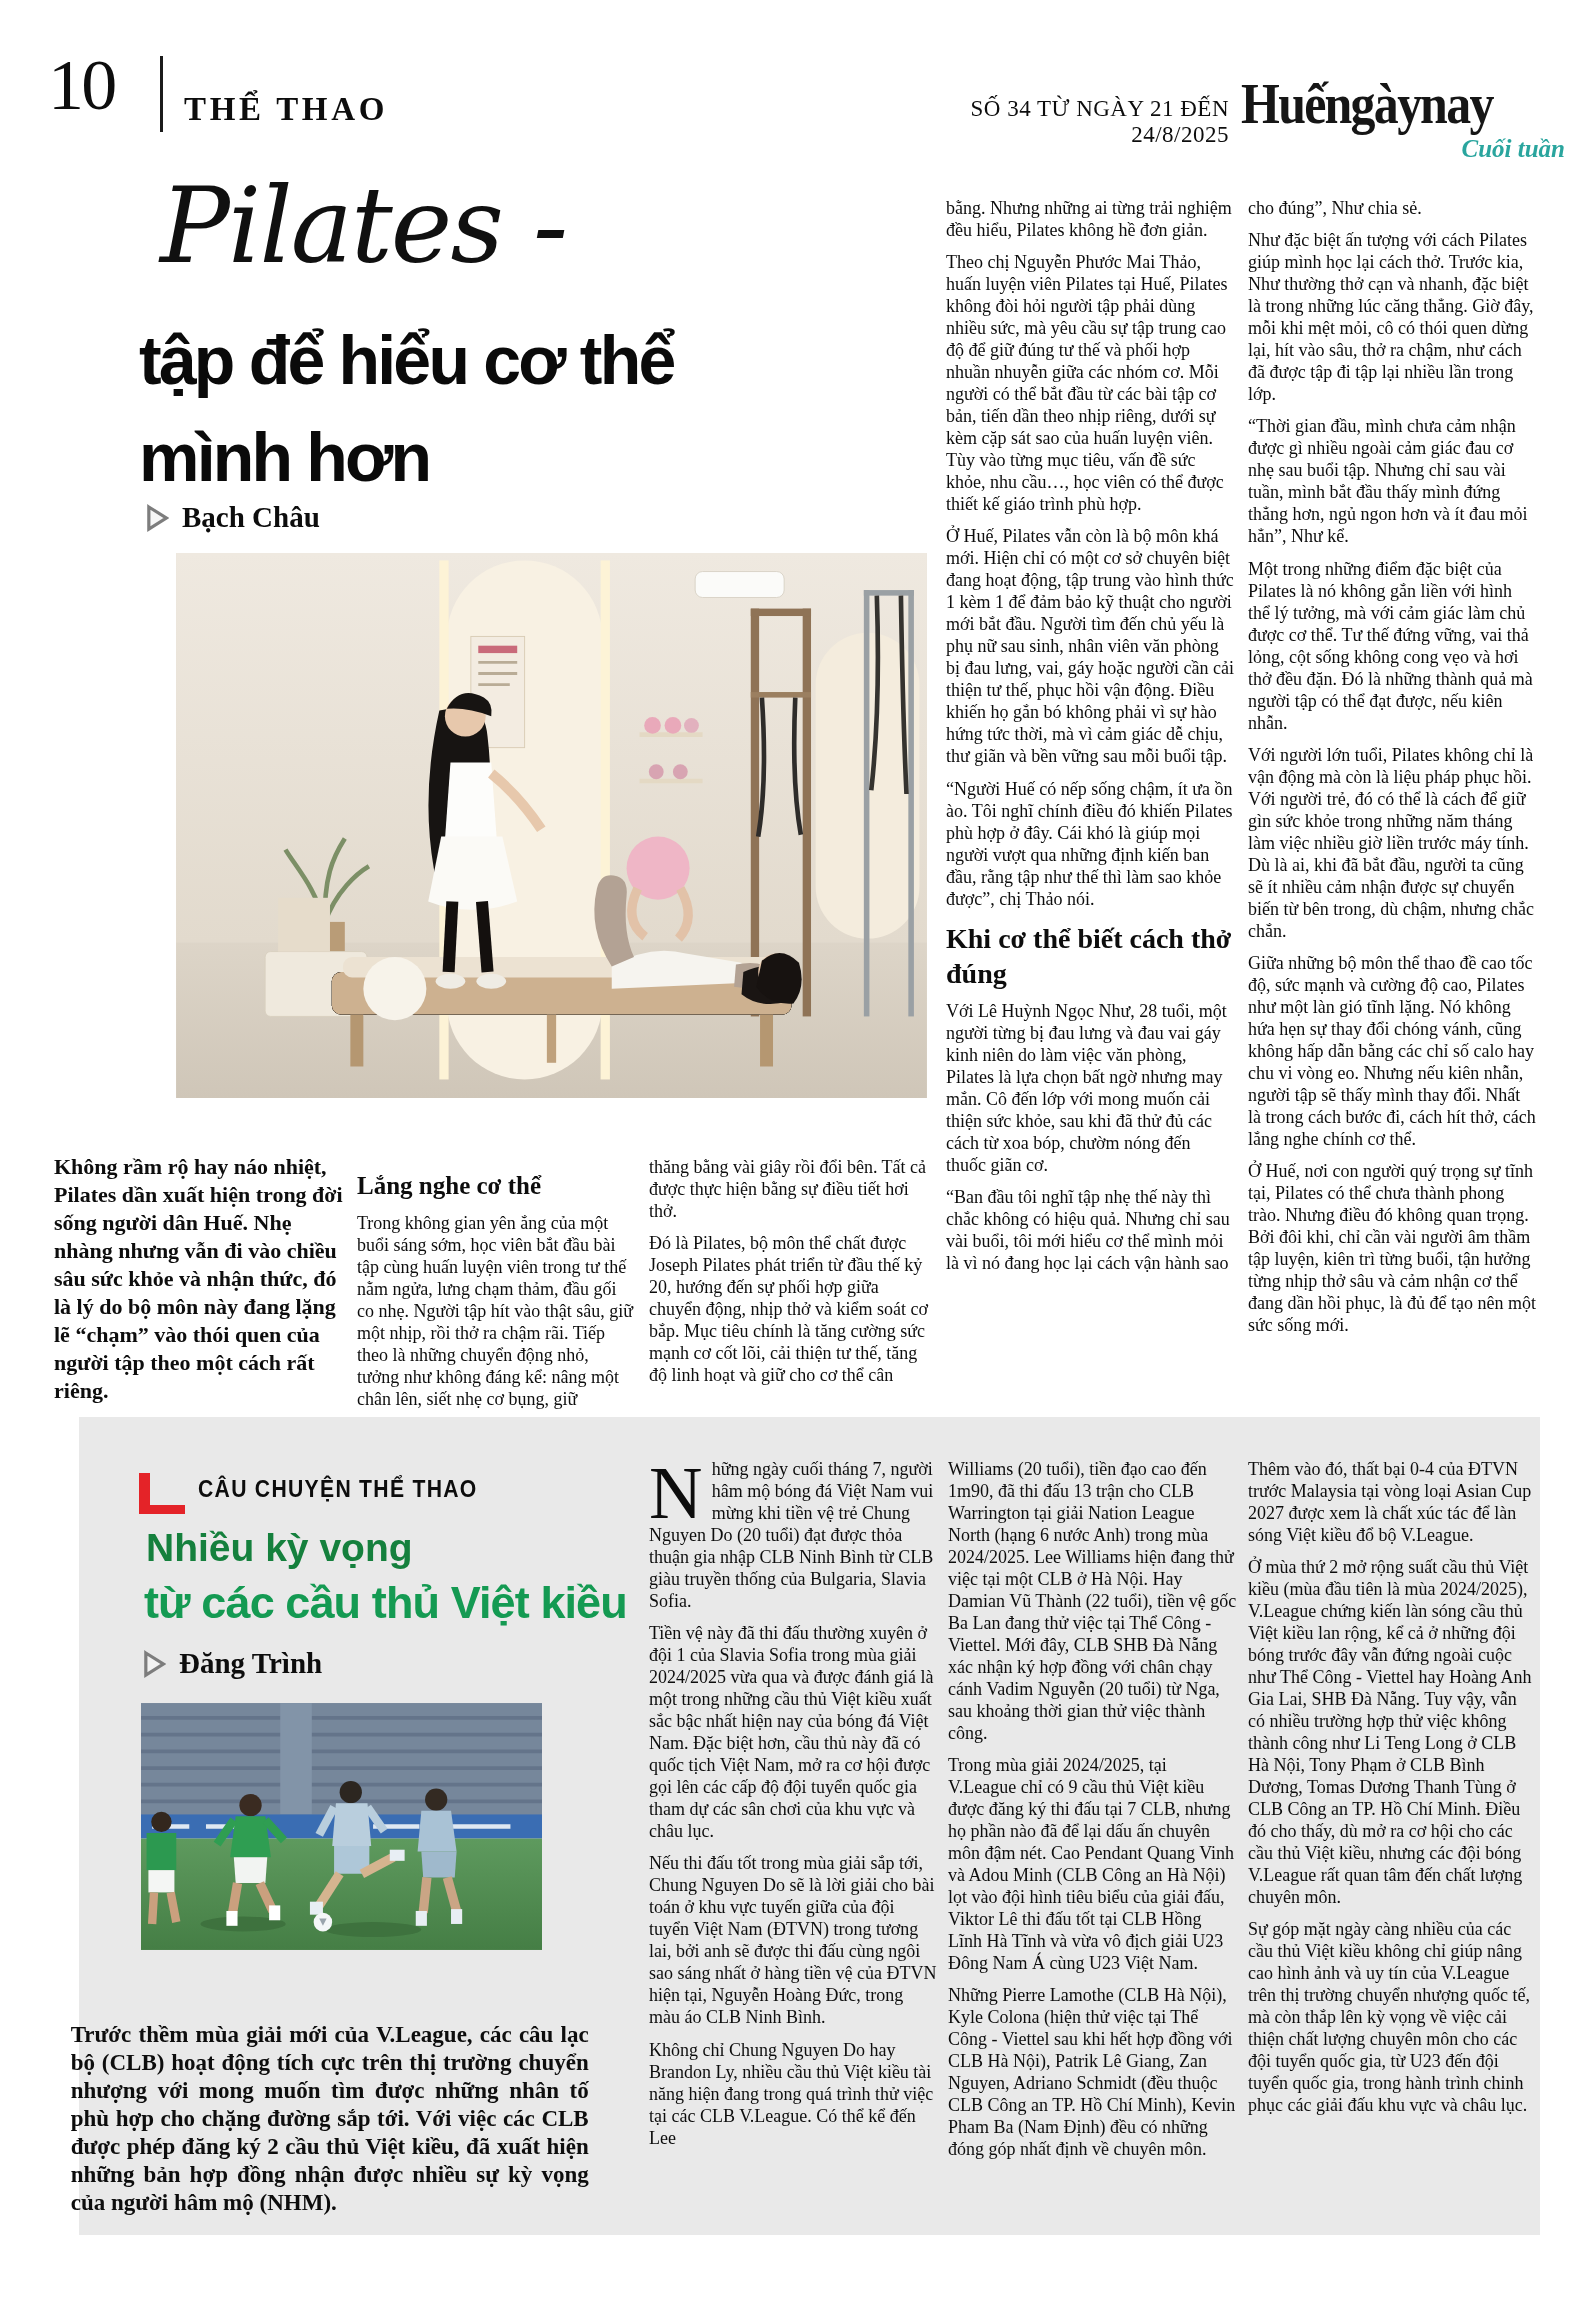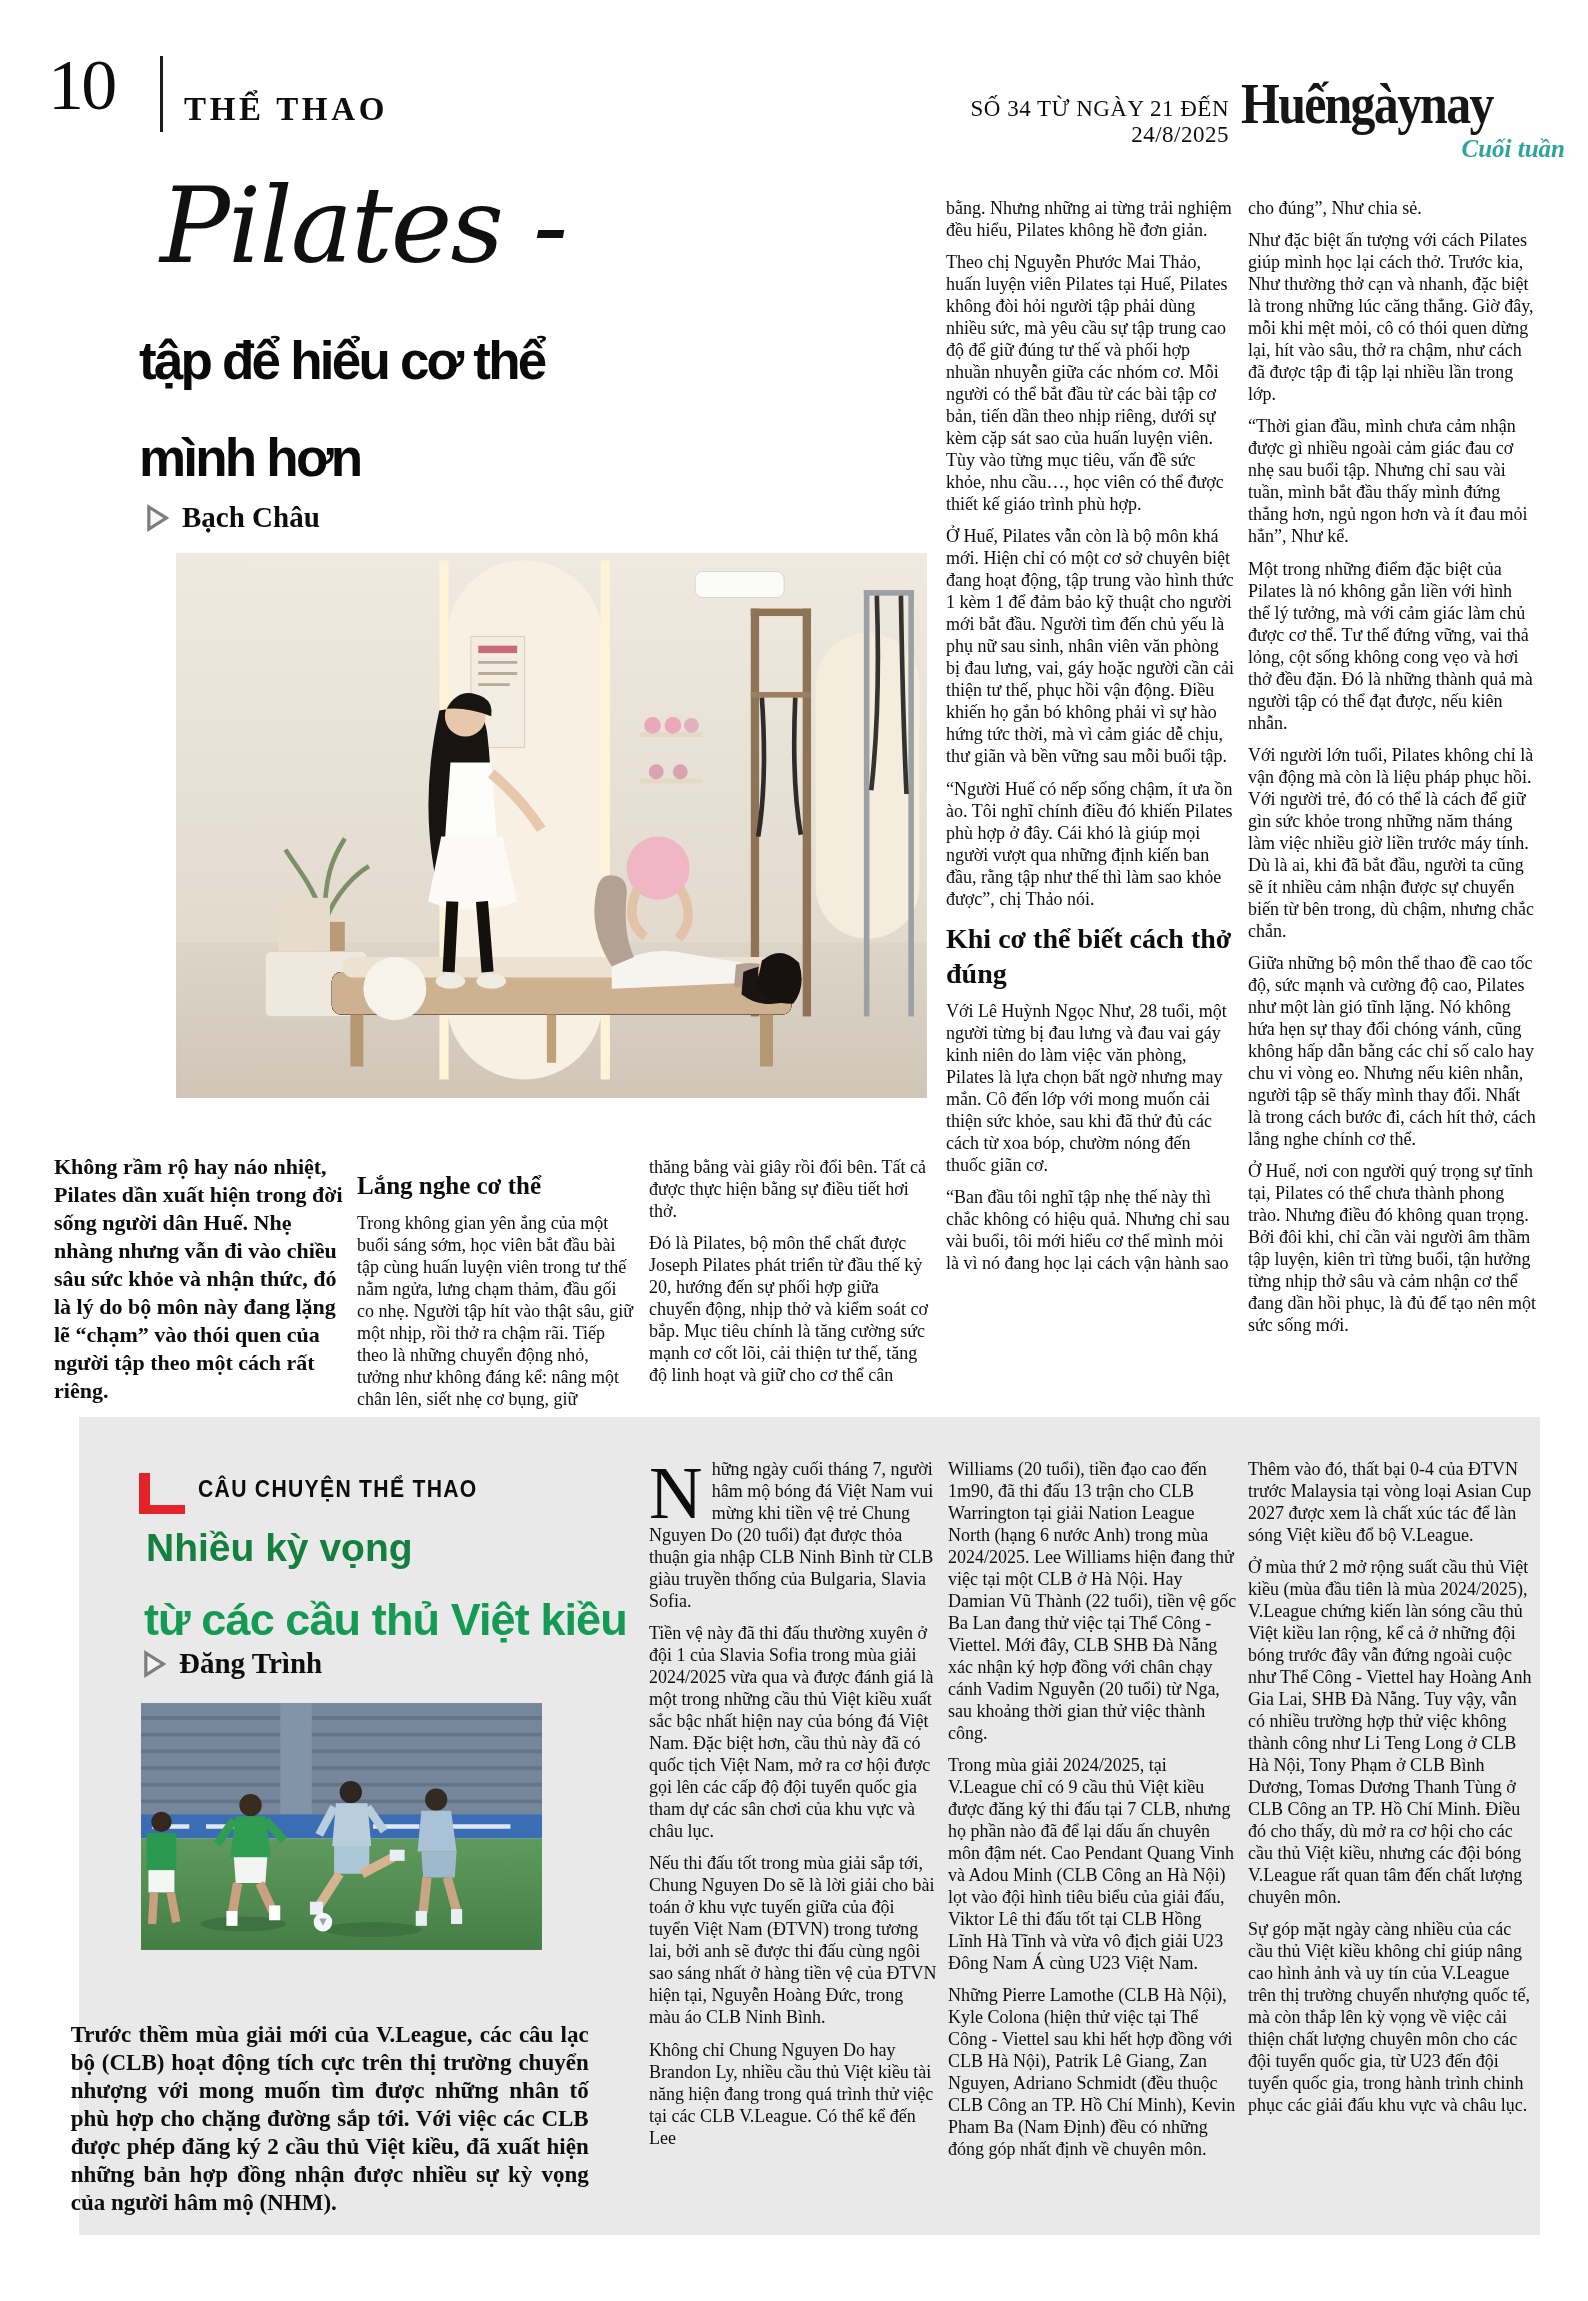--- a/index.html
+++ b/index.html
@@ -13,21 +13,21 @@
   .section-title{font-size:33px;font-weight:bold;letter-spacing:3.7px;}
   .issue-line{font-size:23px;letter-spacing:0.5px;text-align:right;width:306px;}
   .masthead{font-size:58px;font-weight:bold;letter-spacing:-1.9px;word-spacing:-13px;
             transform:scaleX(.86);transform-origin:left top;white-space:nowrap;color:#161616;}
   .masthead-sub{font-size:25px;font-weight:bold;font-style:italic;color:#2aa59e;
                 width:289px;text-align:right;}
 
   
   .script-head{font-family:"DejaVu Serif",serif;font-style:italic;font-size:104px;
                line-height:104px;letter-spacing:-1.9px;color:#101010;}
-  .big-head{font-family:"Liberation Sans",sans-serif;font-weight:bold;font-size:53px;
+  .big-head{font-family:"Liberation Sans",sans-serif;font-weight:bold;font-size:68px;
             line-height:81px;letter-spacing:-2.8px;color:#0a0a0a;white-space:nowrap;}
   .byline{display:flex;align-items:center;gap:13px;justify-content:flex-end;}
   .byline .name{font-size:29px;font-weight:bold;}
   .photo-frame{overflow:hidden;background:#e8e2d8;}
   .caption{font-size:17.6px;font-weight:bold;font-style:italic;color:#111;line-height:24px;}
 
   .standfirst{font-size:22px;font-weight:bold;line-height:28px;text-align:left;}
   .standfirst2{font-size:23px;font-weight:bold;line-height:28px;text-align:justify;}
 
   .bodycol p{font-size:18px;line-height:22px;margin:0 0 10.2px 0;}
@@ -193,21 +193,21 @@
     <p>Giữa những bộ môn thể thao đề cao tốc độ, sức mạnh và cường độ cao, Pilates như một làn gió tĩnh lặng. Nó không hứa hẹn sự thay đổi chóng vánh, cũng không hấp dẫn bằng các chỉ số calo hay chu vi vòng eo. Nhưng nếu kiên nhẫn, người tập sẽ thấy mình thay đổi. Nhất là trong cách bước đi, cách hít thở, cách lắng nghe chính cơ thể.</p>
     <p>Ở Huế, nơi con người quý trọng sự tĩnh tại, Pilates có thể chưa thành phong trào. Nhưng điều đó không quan trọng. Bởi đôi khi, chỉ cần vài người âm thầm tập luyện, kiên trì từng buổi, tận hưởng từng nhịp thở sâu và cảm nhận cơ thể đang dần hồi phục, là đủ để tạo nên một sức sống mới.</p>
   </div>
 
   <div class="abs grey-panel" style="left:79px;top:1417px;width:1461px;height:818px;">
 
     <div class="abs kicker-mark" style="left:60px;top:56px;"></div>
     <div class="abs kicker-text" style="left:119px;top:59px;">CÂU CHUYỆN THỂ THAO</div>
 
     <div class="abs head-red" style="left:67px;top:109px;">Nhiều kỳ vọng</div>
-    <div class="abs head-green" style="left:65px;top:160px;margin-top:17px;">từ các cầu thủ Việt kiều</div>
+    <div class="abs head-green" style="left:65px;top:160px;">từ các cầu thủ Việt kiều</div>
 
     <div class="abs byline" style="left:65px;top:230px;">
       <svg width="22" height="28" viewBox="0 0 24 30">
         <polygon points="2,3 21,15 2,27" fill="#f2f2f2" stroke="#7d7d7d" stroke-width="3.5"></polygon>
       </svg>
       <span class="name">Đăng Trình</span>
     </div>
 
     <div class="abs photo-frame" style="left:62px;top:286px;width:401px;height:247px;">
       <svg width="401" height="247" viewBox="0 0 432 266">

